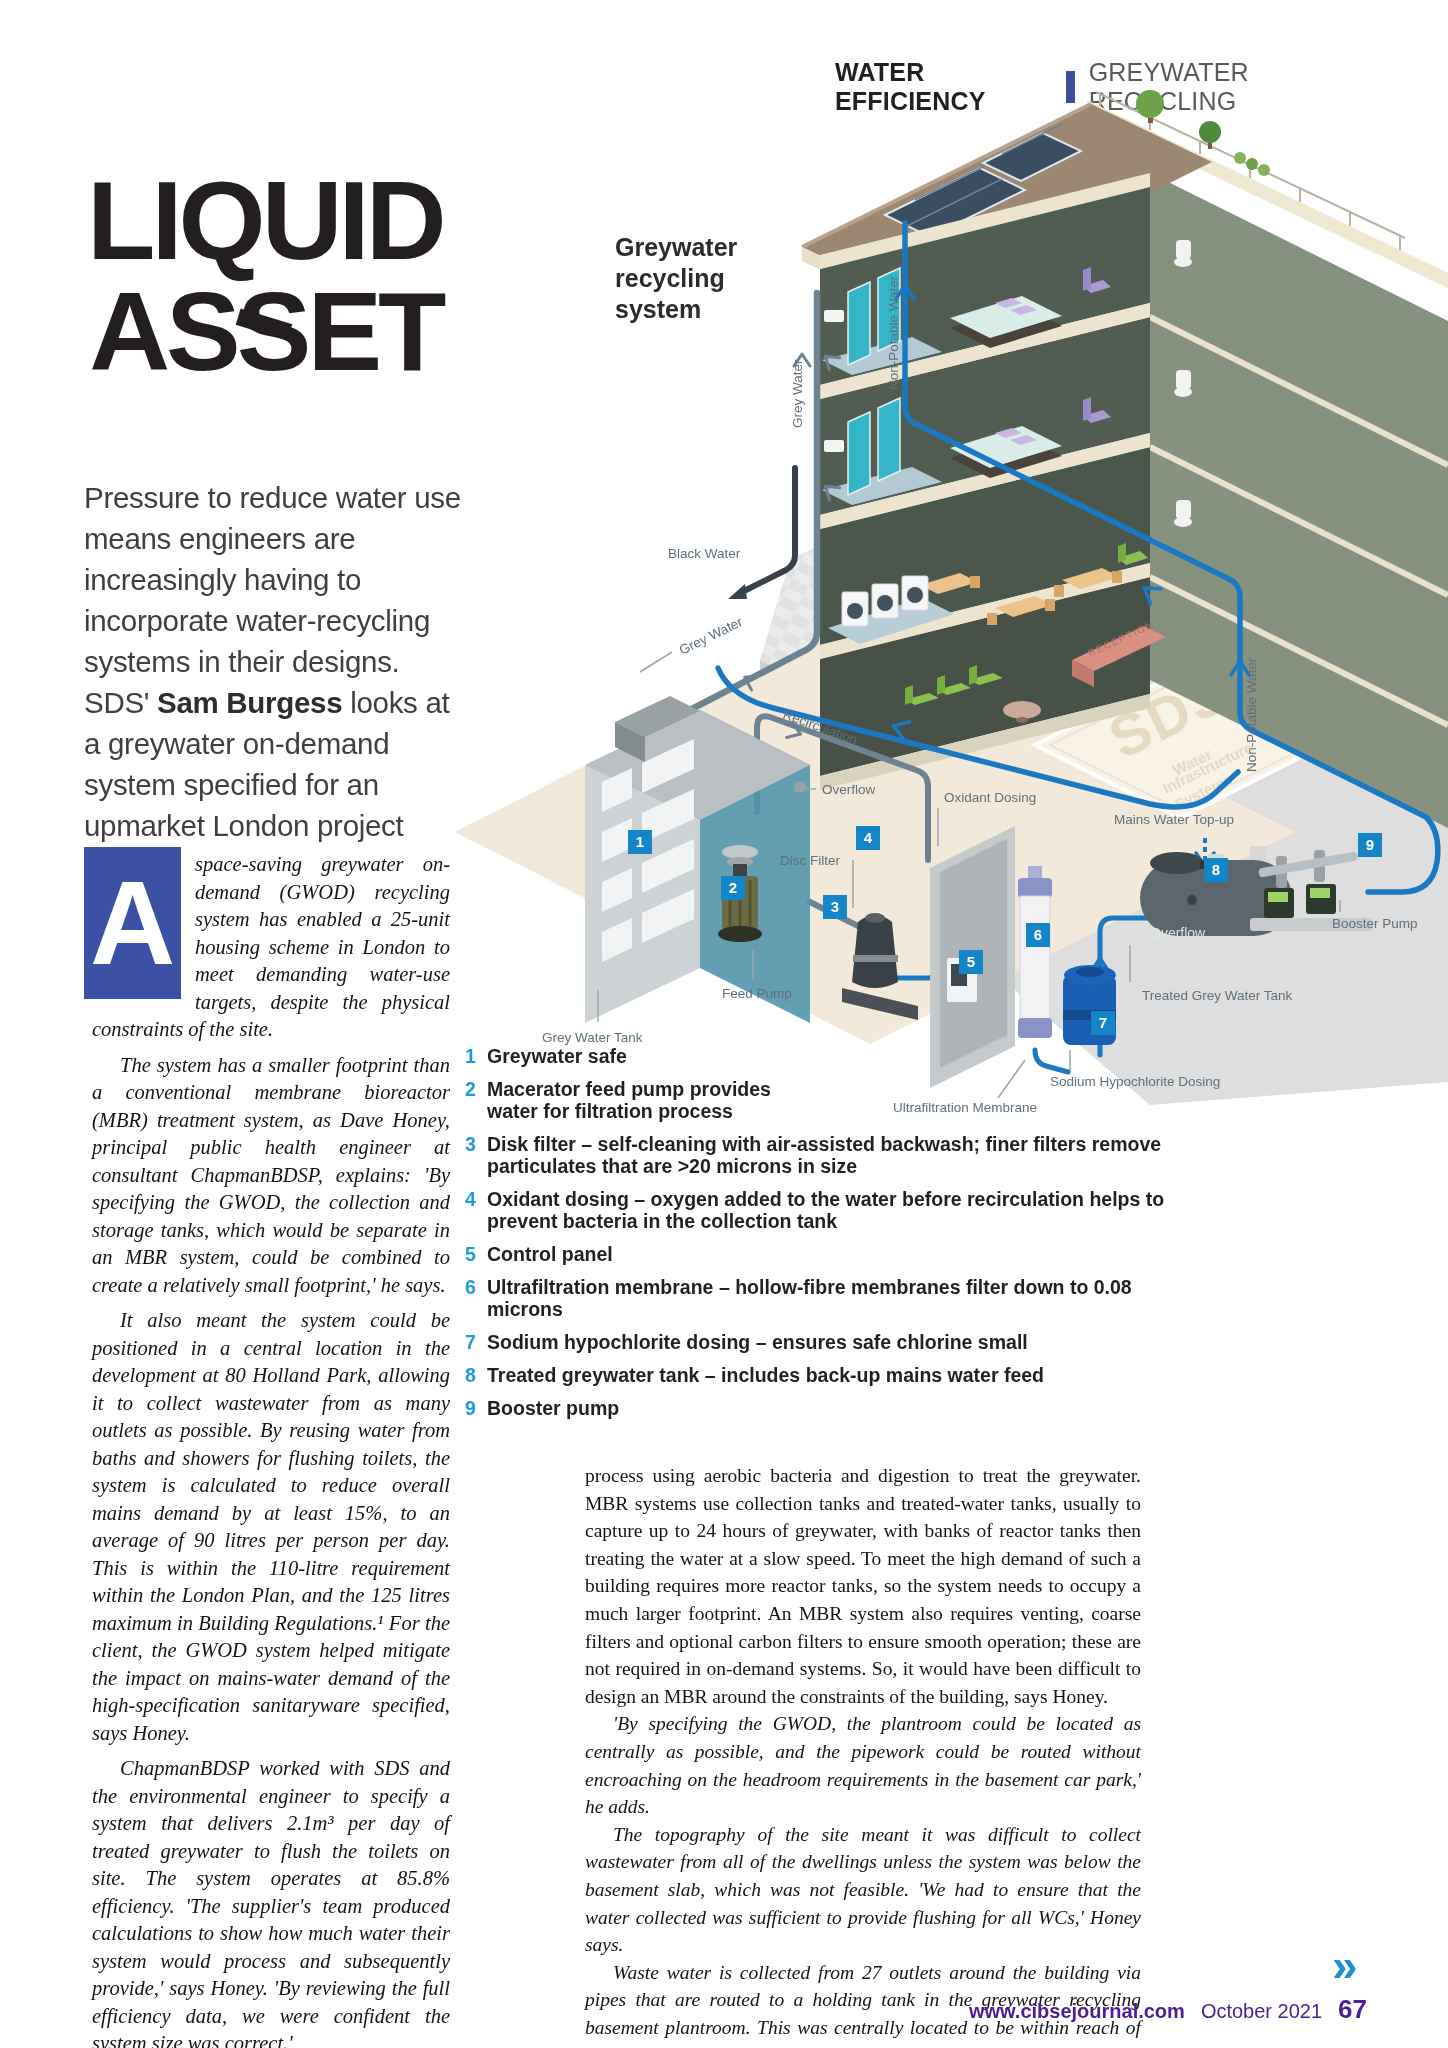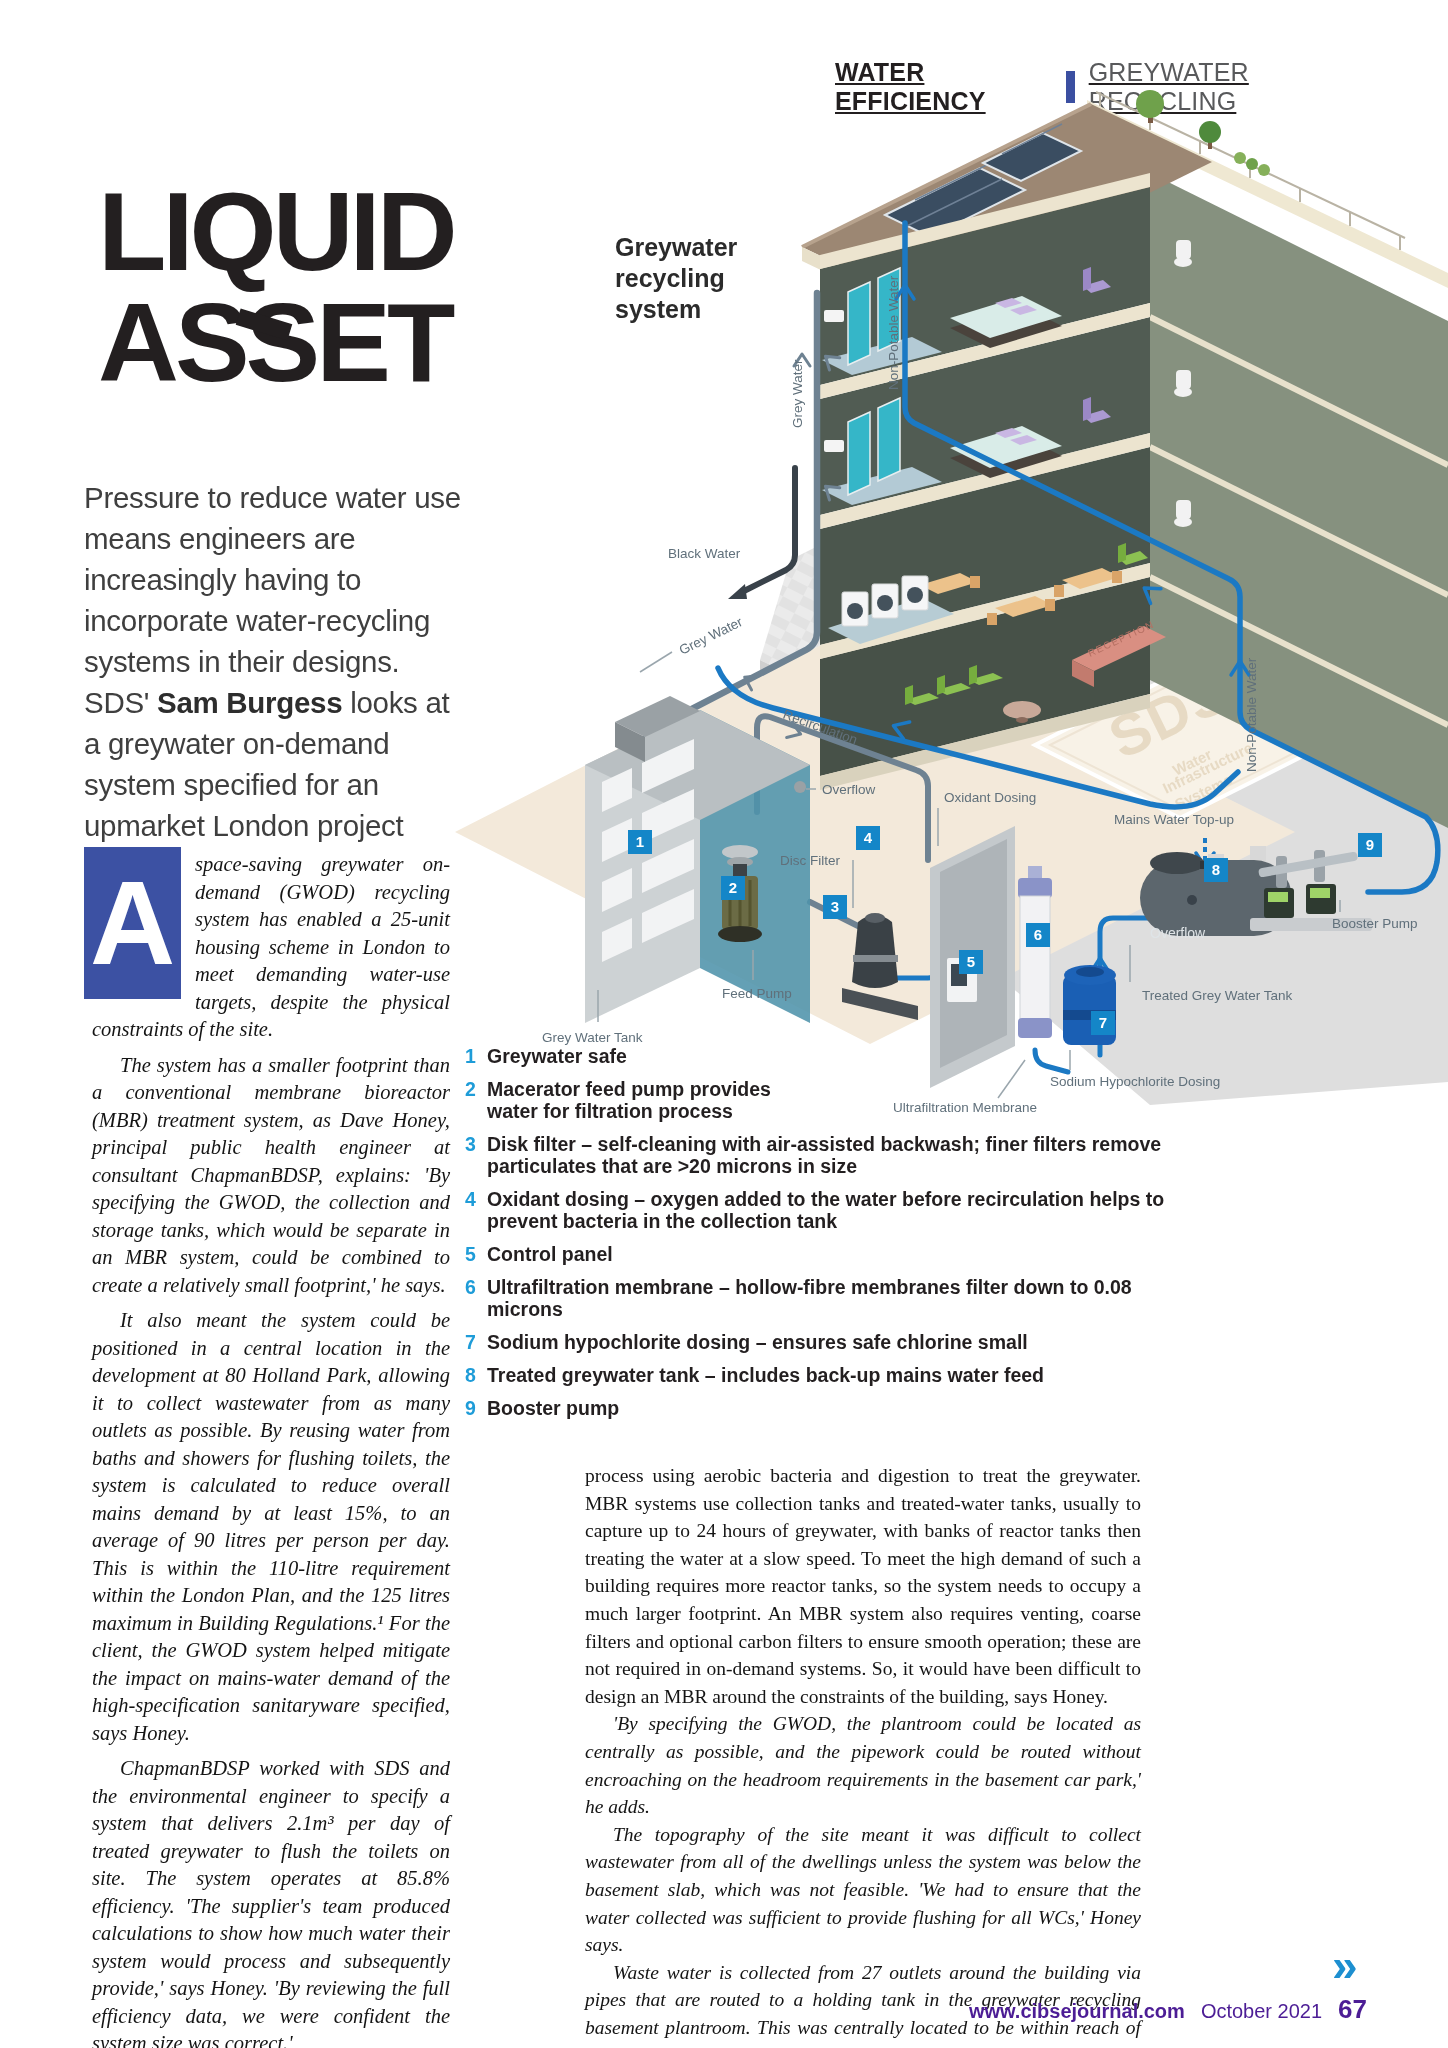--- a/index.html
+++ b/index.html
@@ -1,19 +1,19 @@
 <!DOCTYPE html>
 <html><head>
 <meta charset="utf-8">
 <style>
   html,body{margin:0;padding:0;background:#9a9a9a;}
   .page{position:relative;width:1448px;height:2048px;background:#ffffff;overflow:hidden;
         font-family:"Liberation Sans",sans-serif;color:#231f20;}
   
-  .hdr{position:absolute;top:58px;left:835px;width:530px;display:flex;align-items:center;text-decoration:underline;}
+  .hdr{position:absolute;top:58px;left:835px;width:530px;display:flex;align-items:center;}
   .hdr .sec{font-size:25px;font-weight:bold;letter-spacing:.2px;color:#231f20;}
   .hdr .bar{width:10px;height:32px;background:#3b4fa1;margin:0 14px;}
   .hdr .topic{font-size:25px;color:#58595b;letter-spacing:.2px;}
   
   .title{position:absolute;left:82px;top:160px;font-weight:bold;font-size:112px;line-height:111px;
          letter-spacing:-4px;color:#231f20;transform:scaleX(1.0);}
   .title span{display:block;}
   .accent{position:absolute;left:237px;top:316px;width:54px;height:17px;background:#231f20;
           transform:rotate(17deg);}
   
@@ -63,21 +63,21 @@
 <body>
 
 <div class="page">
 
   <div class="hdr">
     <span class="sec">WATER EFFICIENCY</span>
     <span class="bar"></span>
     <span class="topic">GREYWATER RECYCLING</span>
   </div>
 
-  <h1 class="title" style="margin:16px;">
+  <h1 class="title" style="margin:5px;text-align:right;">
     <span>LIQUID</span>
     <span>ASSET</span>
   </h1>
   <div class="accent"></div>
 
   <p class="stand"><span>Pressure to reduce water use means engineers are increasingly having to incorporate water-recycling systems in their designs. SDS' </span><b>Sam Burgess</b><span> looks at a greywater on-demand system specified for an upmarket London project</span></p>
 
   <div class="lcol">
     <div class="dropcap">A</div>
     <p>space-saving greywater on-demand (GWOD) recycling system has enabled a 25-unit housing scheme in London to meet demanding water-use targets, despite the physical constraints of the site.</p>

